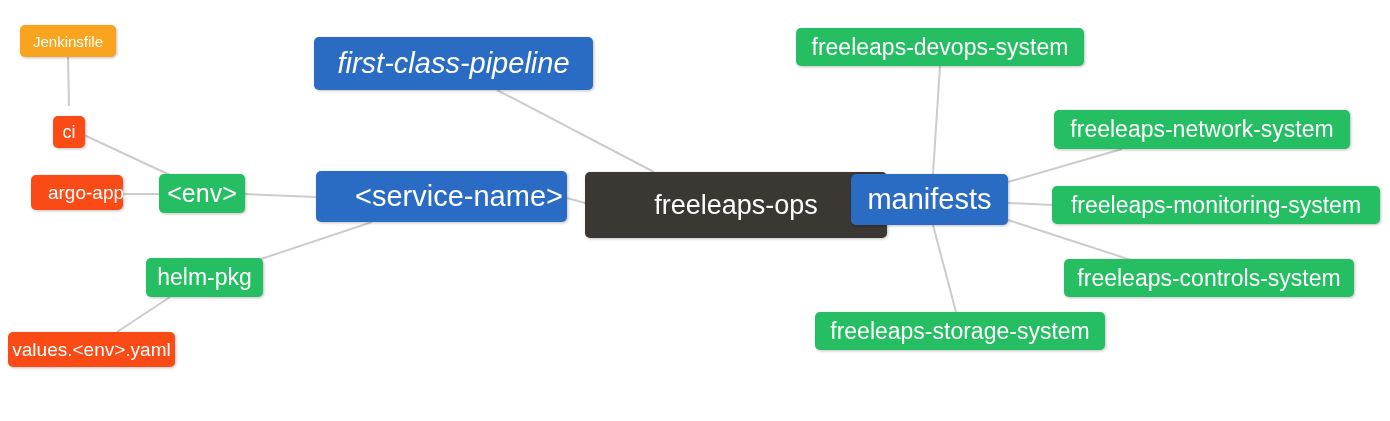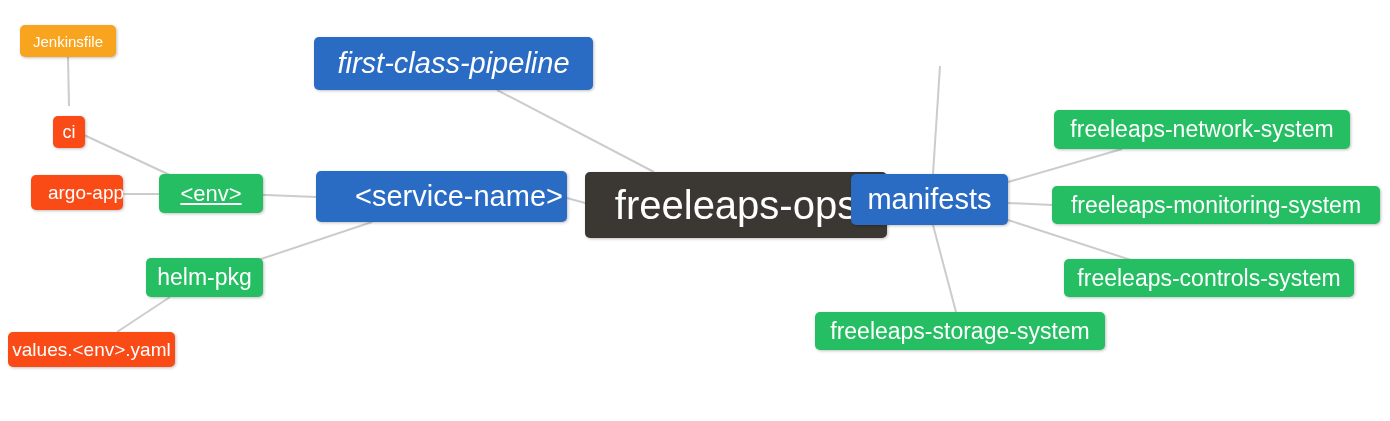--- a/index.html
+++ b/index.html
@@ -50,26 +50,27 @@
       <line x1="170" y1="297" x2="117" y2="332" stroke="#cccccc" stroke-width="2"></line>
       <line x1="497" y1="90" x2="654" y2="172" stroke="#cccccc" stroke-width="2"></line>
       <line x1="567" y1="198" x2="585" y2="203" stroke="#cccccc" stroke-width="2"></line>
       <line x1="845" y1="204" x2="851" y2="202" stroke="#cccccc" stroke-width="2"></line>
       <line x1="933" y1="174" x2="940" y2="66" stroke="#cccccc" stroke-width="2"></line>
       <line x1="1008" y1="182" x2="1122" y2="149" stroke="#cccccc" stroke-width="2"></line>
       <line x1="1008" y1="203" x2="1052" y2="205" stroke="#cccccc" stroke-width="2"></line>
       <line x1="1008" y1="220" x2="1134" y2="261" stroke="#cccccc" stroke-width="2"></line>
       <line x1="933" y1="225" x2="956" y2="312" stroke="#cccccc" stroke-width="2"></line>
     </svg>
-<div class="node" style="left: 585px; top: 172px; width: 302px; height: 66px; font-size: 40px; background: rgb(59, 55, 51);">freeleaps-ops</div>
+<div class="node" style="left: 585px; top: 172px; width: 302px; height: 66px; font-size: 27px; background: rgb(59, 55, 51);">freeleaps-ops</div>
     <div class="node" style="left: 314px; top: 37px; width: 279px; height: 53px; font-size: 29px; background: rgb(42, 107, 196); font-style: italic;">first-class-pipeline</div>
     <div class="node" style="left: 316px; top: 171px; width: 251px; height: 51px; font-size: 29px; background: rgb(42, 107, 196); padding-left: 41px;">&lt;service-name&gt;</div>
     <div class="node" style="left: 851px; top: 174px; width: 157px; height: 51px; font-size: 29px; background: rgb(42, 107, 196);">manifests</div>
-    <div class="node" style="left: 159px; top: 174px; width: 104px; height: 39px; font-size: 22px; background: rgb(37, 190, 99); text-decoration: underline;">&lt;env&gt;</div>
+    <div class="node" style="left: 159px; top: 174px; width: 86px; height: 39px; font-size: 25px; background: rgb(37, 190, 99);">&lt;env&gt;</div>
     <div class="node" style="left: 146px; top: 258px; width: 117px; height: 39px; font-size: 23px; background: rgb(37, 190, 99);">helm-pkg</div>
+    <div class="node" style="left: 796px; top: 28px; width: 288px; height: 38px; font-size: 23px; background: rgb(37, 190, 99);">freeleaps-devops-system</div>
     <div class="node" style="left: 1054px; top: 110px; width: 296px; height: 39px; font-size: 23px; background: rgb(37, 190, 99); text-align: right;">freeleaps-network-system</div>
     <div class="node" style="left: 1052px; top: 186px; width: 328px; height: 38px; font-size: 23px; background: rgb(37, 190, 99);">freeleaps-monitoring-system</div>
     <div class="node" style="left: 1064px; top: 259px; width: 290px; height: 38px; font-size: 23px; background: rgb(37, 190, 99);">freeleaps-controls-system</div>
     <div class="node" style="left: 815px; top: 312px; width: 290px; height: 38px; font-size: 23px; background: rgb(37, 190, 99);">freeleaps-storage-system</div>
     <div class="node" style="left: 53px; top: 106px; width: 32px; height: 32px; font-size: 18px; background: rgb(250, 74, 22); margin-top: 10px;">ci</div>
     <div class="node" style="left: 31px; top: 175px; width: 92px; height: 35px; font-size: 19px; background: rgb(250, 74, 22); padding-left: 24px;">argo-app</div>
     <div class="node" style="left: 8px; top: 332px; width: 167px; height: 35px; font-size: 19px; background: rgb(250, 74, 22);">values.&lt;env&gt;.yaml</div>
     <div class="node" style="left: 20px; top: 25px; width: 96px; height: 32px; font-size: 15px; background: rgb(249, 164, 30);">Jenkinsfile</div>
   </div>
 

